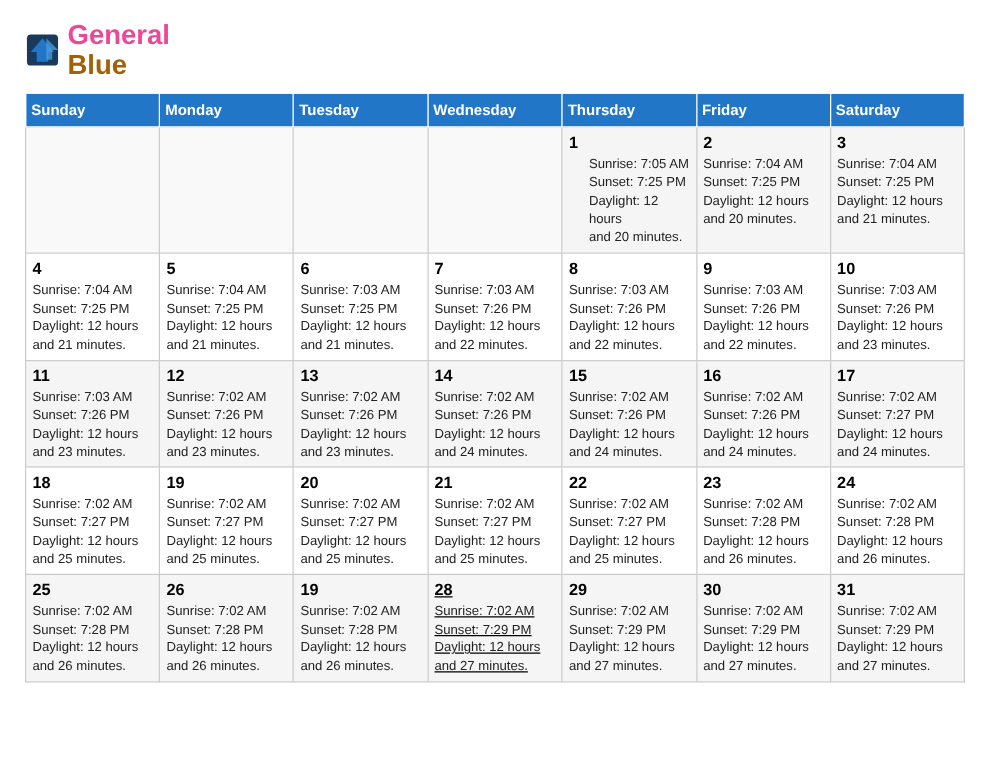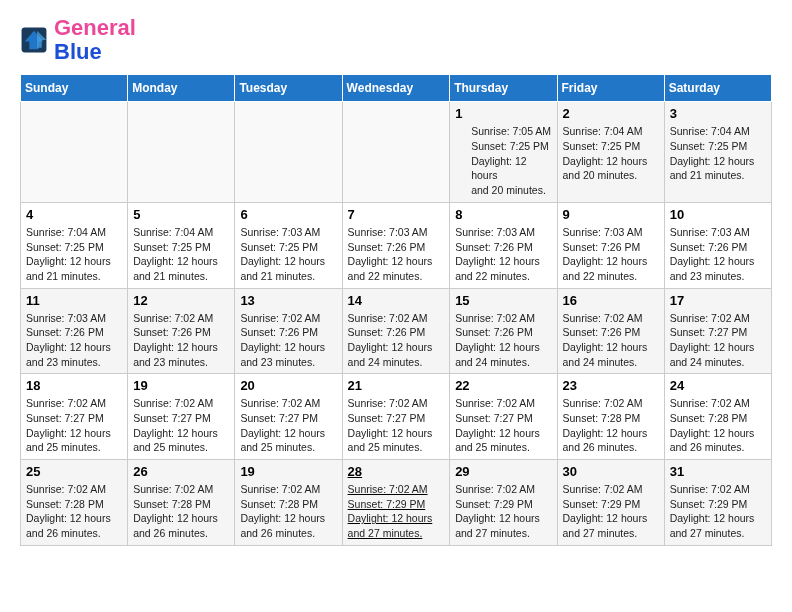--- a/index.html
+++ b/index.html
@@ -96,21 +96,21 @@
 <div class="header">
   <div class="logo">
     <svg class="logo-icon" viewBox="0 0 36 36">
       <rect x="2" y="2" width="32" height="32" rx="4" fill="#1a3a5c"></rect>
       <polygon points="18,6 30,20 24,20 24,30 12,30 12,20 6,20" fill="#2176c7"></polygon>
       <polygon points="22,6 34,18 28,18 28,28 22,28" fill="#4da6e8" opacity="0.7"></polygon>
     </svg>
     <div>
       <div class="logo-text">
         <span>General</span><br>
-        <span style="color:#1d4ed8">Blue</span>
+        <span style="color:#a16207">Blue</span>
       </div>
     </div>
   </div>
   <div class="title-block">
     <div class="month-title"></div>
     <div class="location"></div>
   </div>
 </div>
 
 <table class="calendar">

